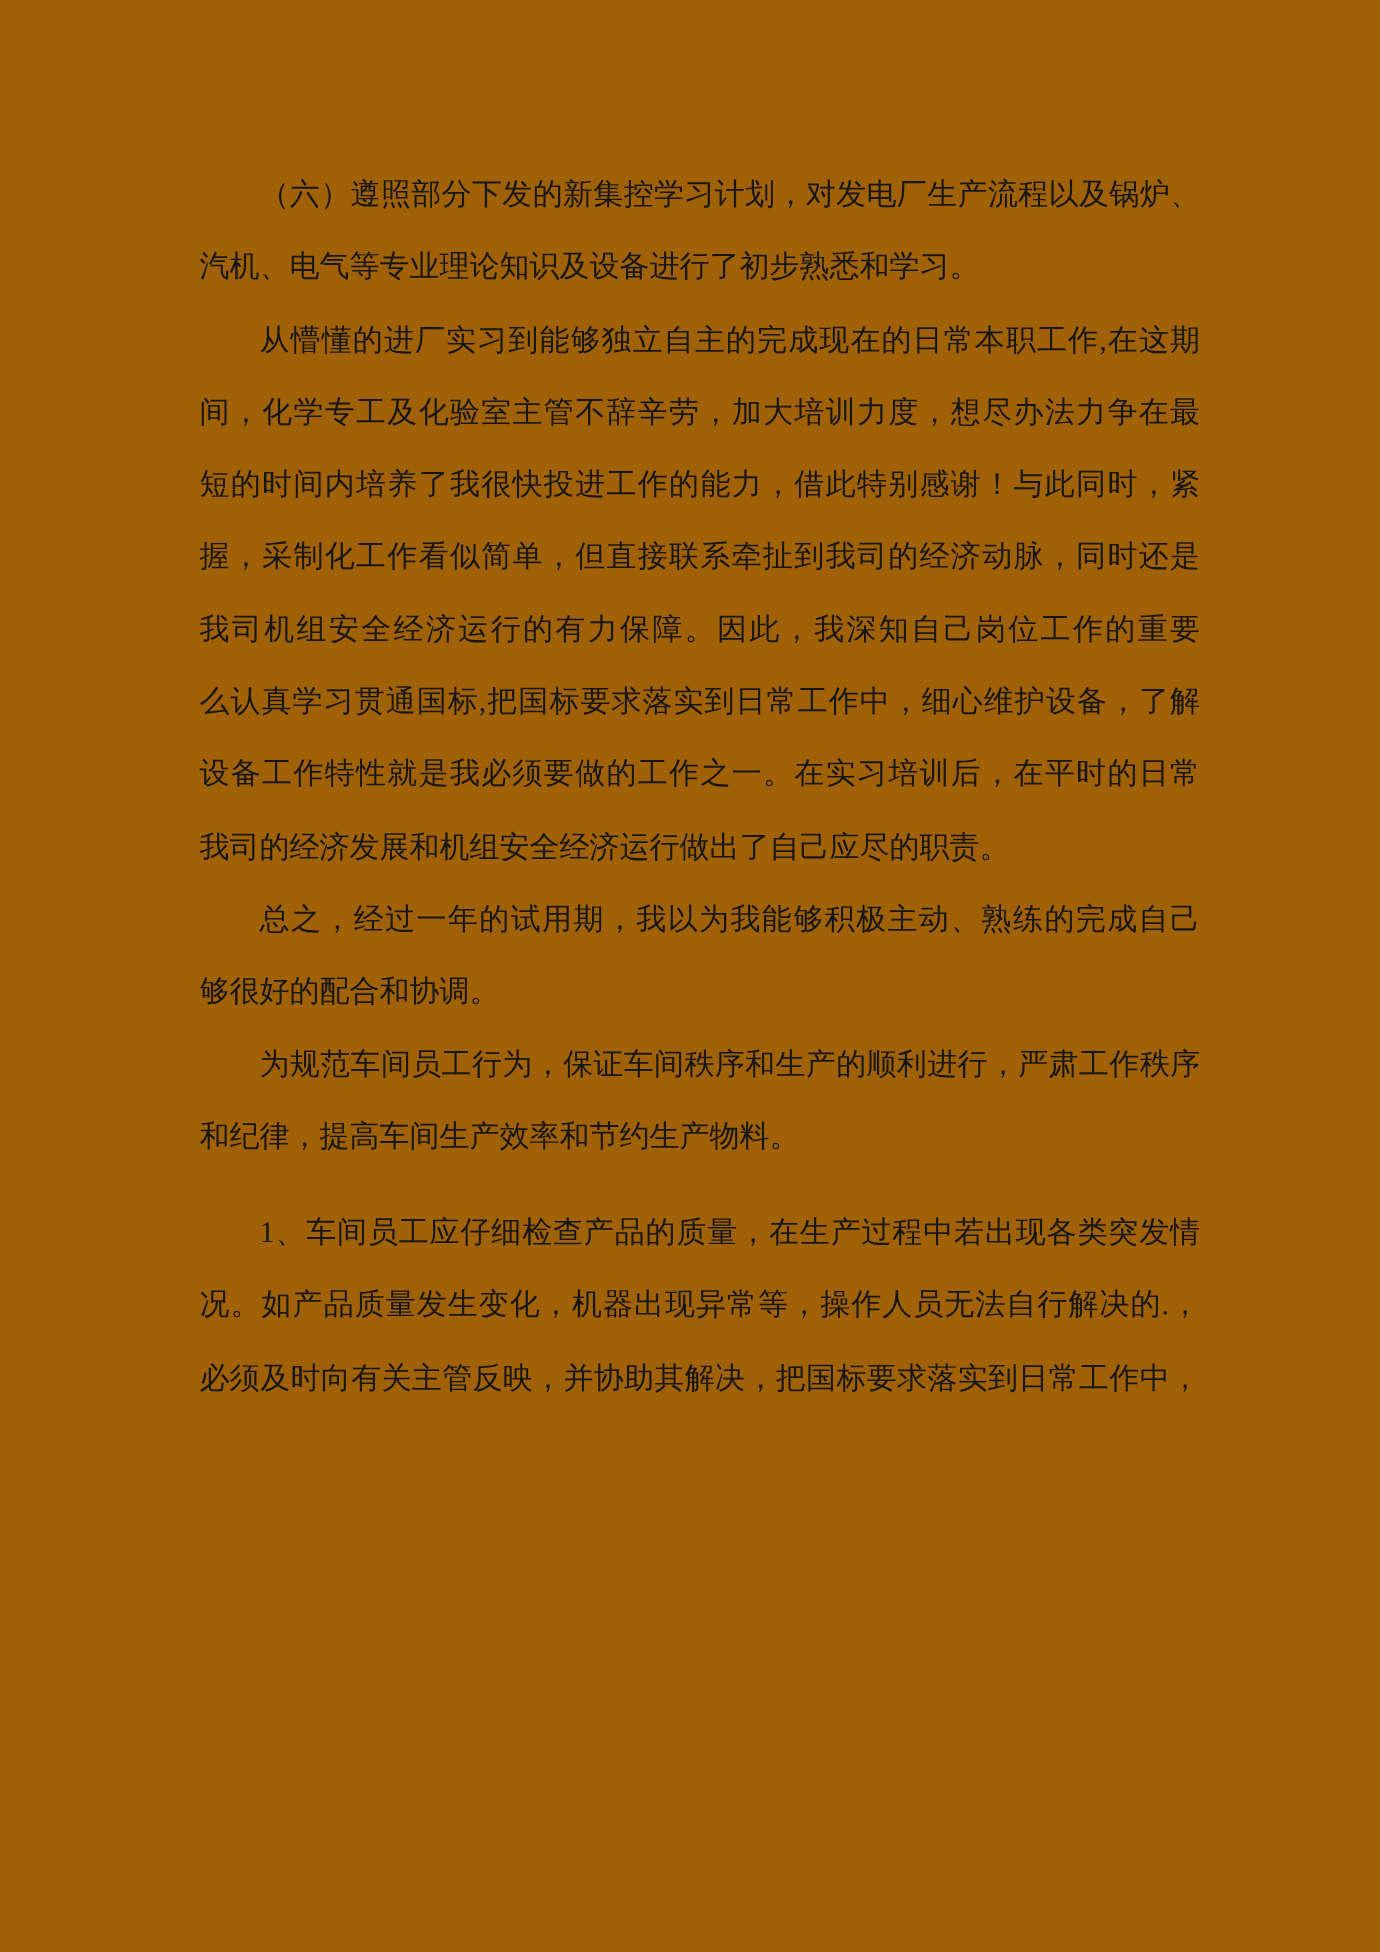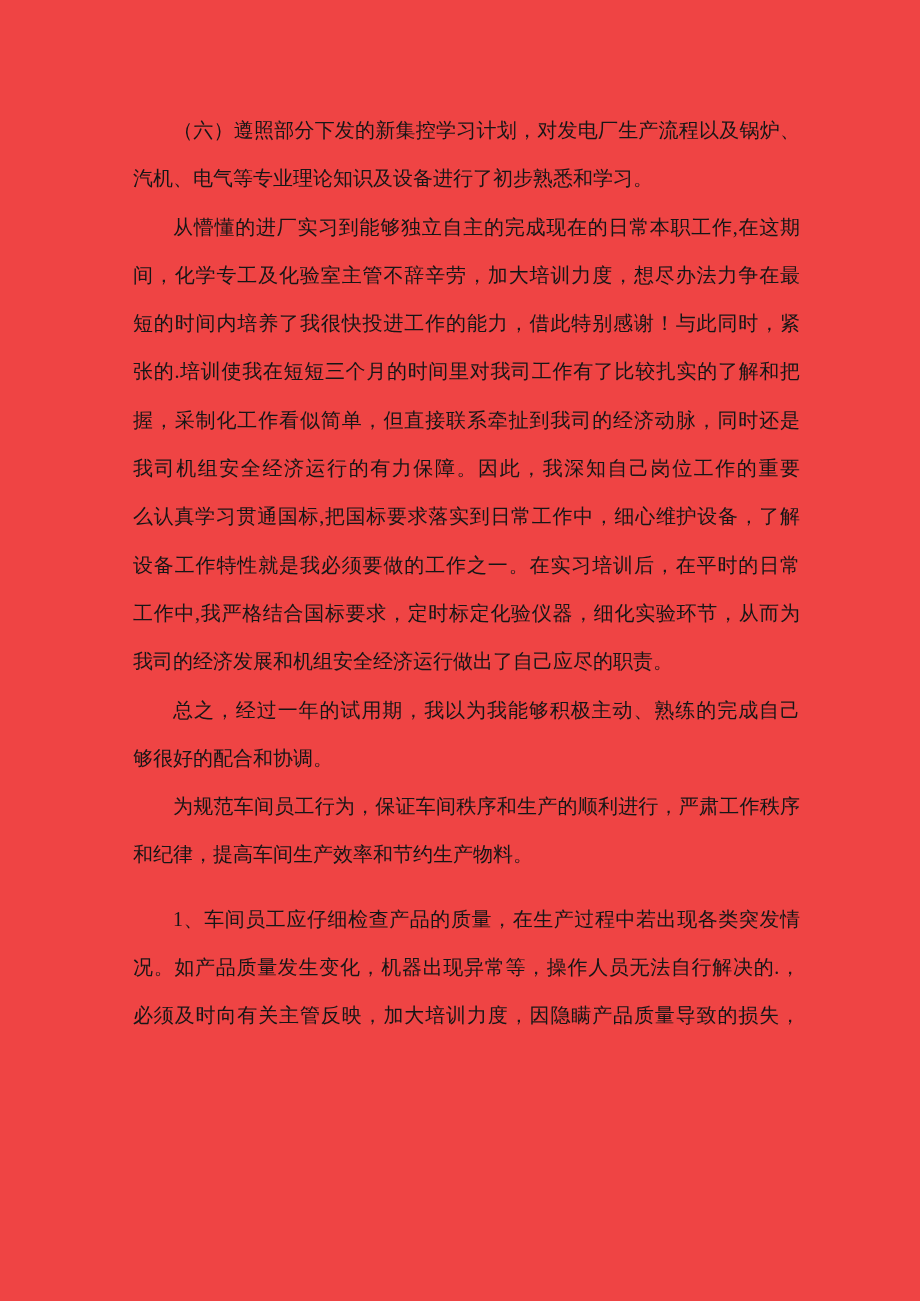--- a/index.html
+++ b/index.html
@@ -4,21 +4,21 @@
 <style>
   html, body {
     margin: 0;
     padding: 0;
     background: #ffffff;
   }
   .page {
     position: relative;
     width: 920px;
     height: 1301px;
-    background: #ef4444;
+    background: #a16207;
     overflow: hidden;
   }
   .doc-body {
     position: absolute;
     left: 133px;
     top: 106px;
     width: 667px;
     font-family: "Liberation Serif", "DejaVu Serif", serif;
     font-size: 20px;
     color: #161616;
@@ -51,35 +51,33 @@
 <div class="page">
   <div class="doc-body">
       <div class="para">
         <div class="line first">（六）遵照部分下发的新集控学习计划，对发电厂生产流程以及锅炉、</div>
         <div class="line para-end">汽机、电气等专业理论知识及设备进行了初步熟悉和学习。</div>
       </div>
       <div class="para">
         <div class="line first">从懵懂的进厂实习到能够独立自主的完成现在的日常本职工作,在这期</div>
         <div class="line">间，化学专工及化验室主管不辞辛劳，加大培训力度，想尽办法力争在最</div>
         <div class="line">短的时间内培养了我很快投进工作的能力，借此特别感谢！与此同时，紧</div>
-        <div class="line">张的.培训使我在短短三个月的时间里对我司工作有了比较扎实的了解和把</div>
         <div class="line">握，采制化工作看似简单，但直接联系牵扯到我司的经济动脉，同时还是</div>
         <div class="line">我司机组安全经济运行的有力保障。因此，我深知自己岗位工作的重要</div>
         <div class="line">么认真学习贯通国标,把国标要求落实到日常工作中，细心维护设备，了解</div>
         <div class="line">设备工作特性就是我必须要做的工作之一。在实习培训后，在平时的日常</div>
-        <div class="line">工作中,我严格结合国标要求，定时标定化验仪器，细化实验环节，从而为</div>
         <div class="line para-end">我司的经济发展和机组安全经济运行做出了自己应尽的职责。</div>
       </div>
       <div class="para">
         <div class="line first">总之，经过一年的试用期，我以为我能够积极主动、熟练的完成自己</div>
         <div class="line para-end">够很好的配合和协调。</div>
       </div>
       <div class="para">
         <div class="line first">为规范车间员工行为，保证车间秩序和生产的顺利进行，严肃工作秩序</div>
         <div class="line para-end">和纪律，提高车间生产效率和节约生产物料。</div>
       </div>
       <div class="para gap-top">
         <div class="line first">1、车间员工应仔细检查产品的质量，在生产过程中若出现各类突发情</div>
         <div class="line">况。如产品质量发生变化，机器出现异常等，操作人员无法自行解决的.，</div>
-        <div class="line">必须及时向有关主管反映，加大培训力度，因隐瞒产品质量导致的损失，</div>
+        <div class="line">必须及时向有关主管反映，并协助其解决，把国标要求落实到日常工作中，</div>
       </div>
     </div>
 </div>
 
 </body></html>

